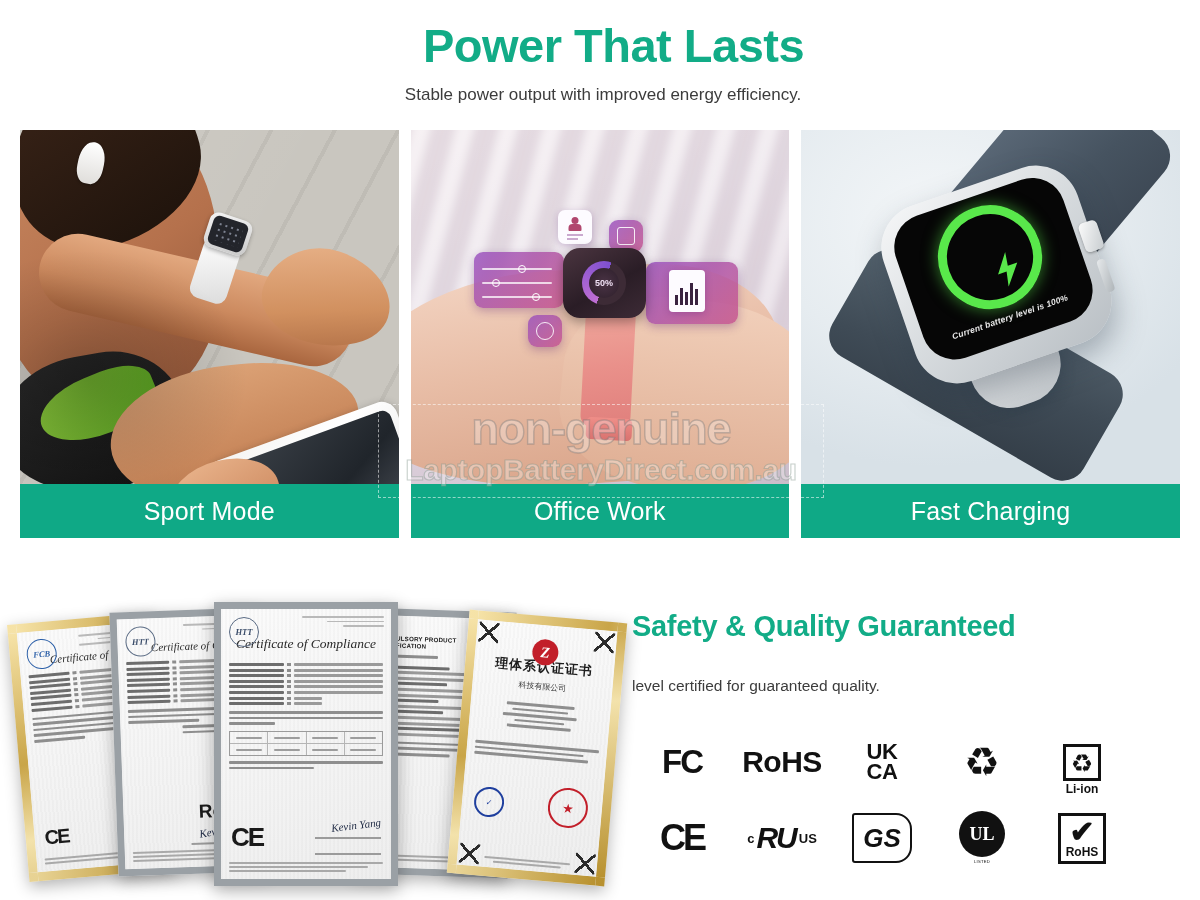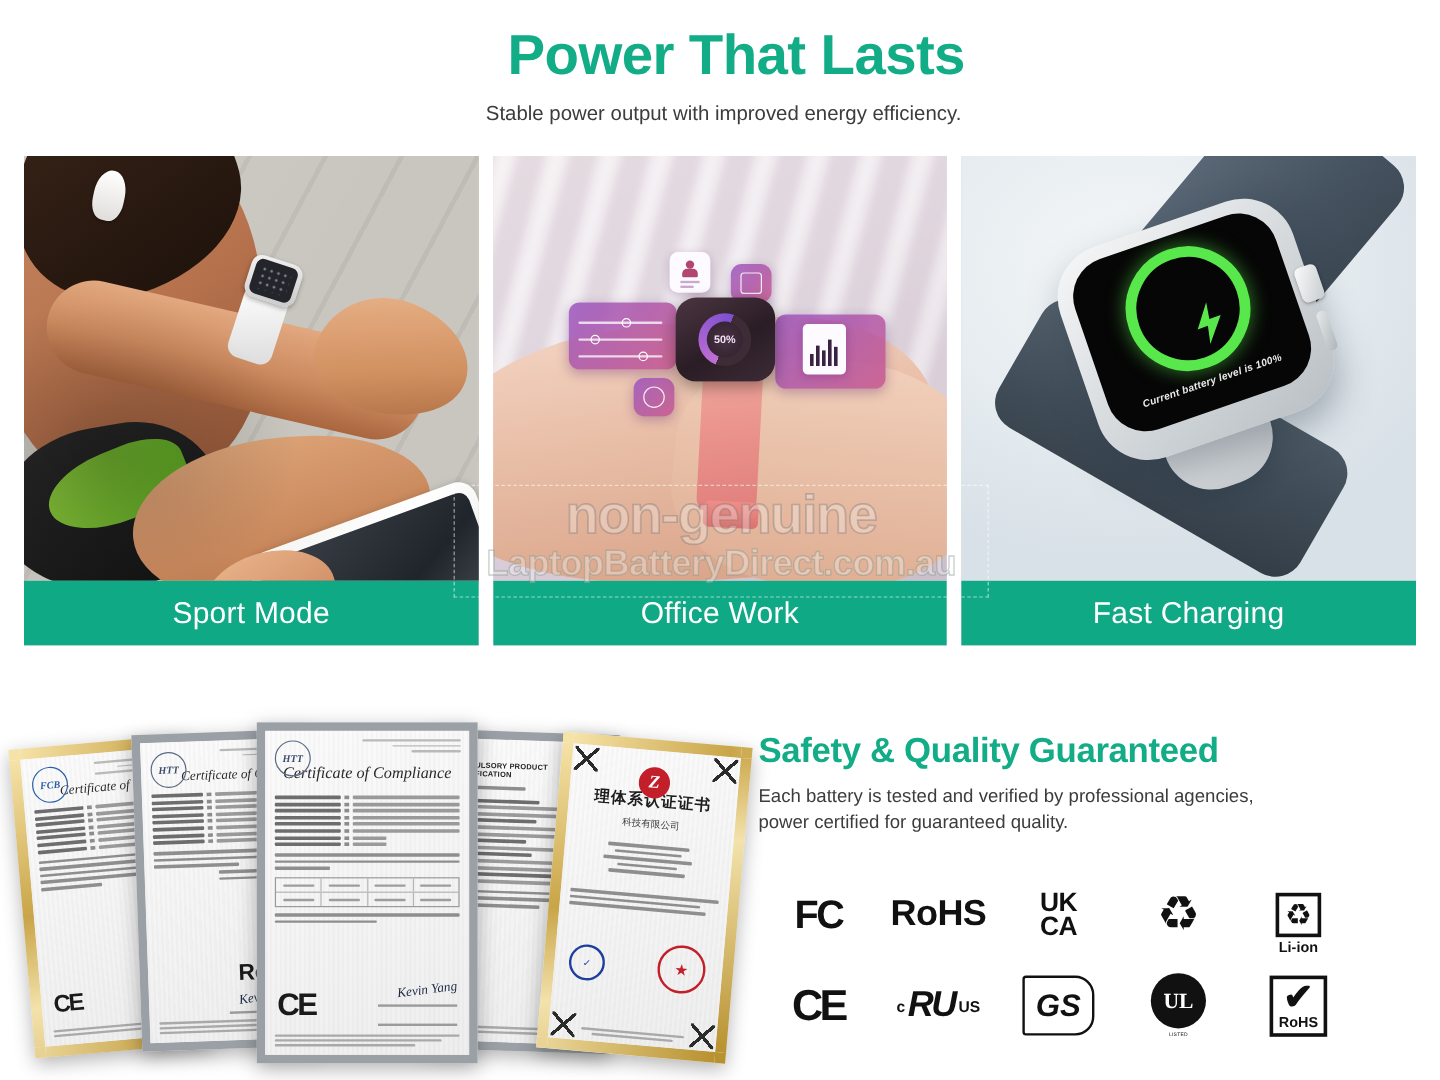--- a/index.html
+++ b/index.html
@@ -960,22 +960,22 @@
               <div style="width:70%;margin:0 auto 2px"></div>
               <div style="width:55%;margin:0 auto"></div>
             </div>
         </div>
       </div>
     </div>
 
     <div class="safety">
       <h2>Safety &amp; Quality Guaranteed</h2>
       <p>
-        <span>Each battery is tested and verified by professional agencies,</span><br>
-        <span>power certified for guaranteed quality.</span>
+        <br>
+        <span>level certified for guaranteed quality.</span>
       </p>
     </div>
 
     <div class="badges">
 
       <div class="badge-row">
         <div class="badge">
           <span class="fcc">FC</span>
         </div>
         <div class="badge">

